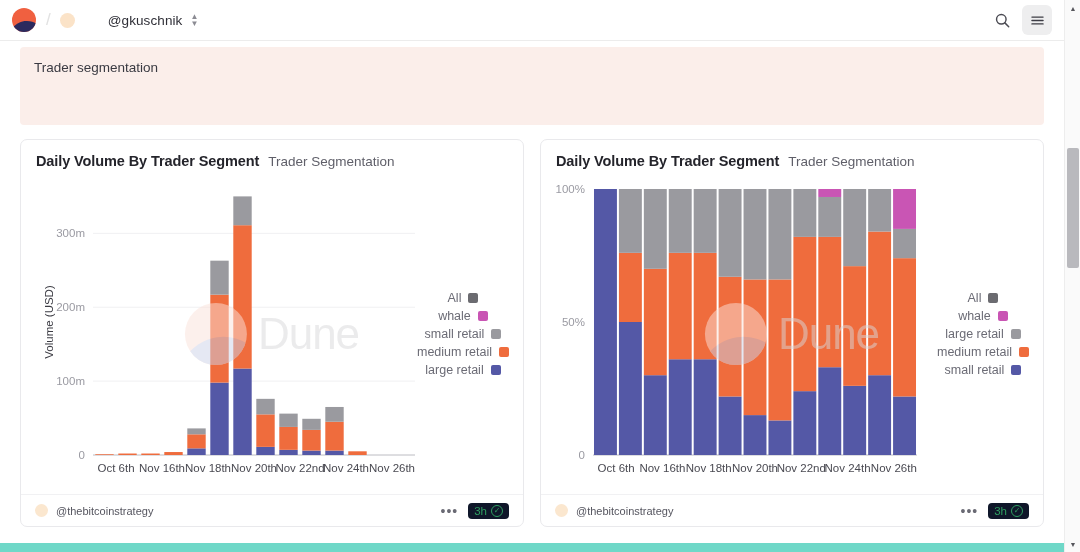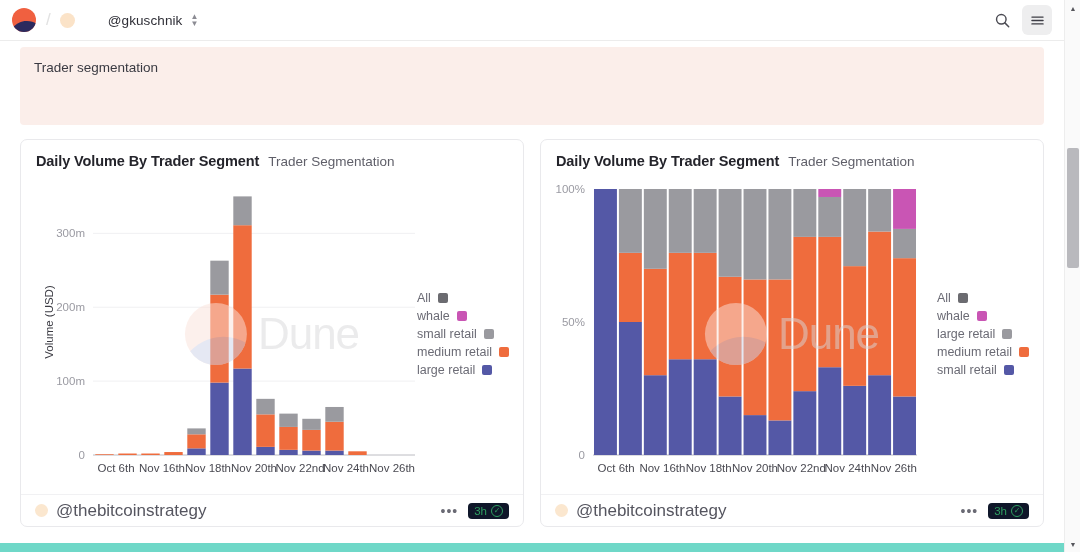--- a/index.html
+++ b/index.html
@@ -88,34 +88,34 @@
     position:absolute; font-size:11.5px; fill:#3c3c44;
   }
   .tick-lbl { font-size:11.5px; fill:#9a9aa2; }
   .xtick-lbl { font-size:11.5px; fill:#4a4a52; }
   .gridline { stroke:#f0f0f2; stroke-width:1; }
   .axisline { stroke:#bcbcc2; stroke-width:1; }
 
   
   .legend {
     position:absolute; right:14px; top:50%; transform:translateY(-50%);
-    display:flex; flex-direction:column; align-items:flex-start; gap:4px;
+    display:flex; flex-direction:column; align-items:center; gap:4px;
   }
   .legend-row { display:flex; align-items:center; gap:7px; }
   .legend-lbl { font-size:12.5px; color:#6b6b75; white-space:nowrap; }
   .legend-sw { width:10px; height:10px; border-radius:2px; flex:0 0 auto; }
 
   
   .card-foot {
     position:absolute; left:0; bottom:0; width:100%; height:32px;
     display:flex; align-items:center; padding:0 14px;
     border-top:1px solid #f1f1f3;
   }
   .foot-dot { width:13px; height:13px; border-radius:50%; background:#fbe7cf; margin-right:8px; }
-  .foot-user { font-size:17px; color:#55555f; }
+  .foot-user { font-size:11px; color:#55555f; }
   .foot-right { margin-left:auto; display:flex; align-items:center; gap:10px; }
   .dots { color:#6a6a74; font-size:14px; letter-spacing:1px; line-height:8px; }
   .age-badge {
     display:flex; align-items:center; gap:4px;
     background:#0f172a; color:#2f9e62; border-radius:4px;
     padding:2px 6px; font-size:11.5px;
   }
   .check-ring {
     width:12px; height:12px; border-radius:50%;
     border:1.4px solid #2f9e62; display:flex; align-items:center;

